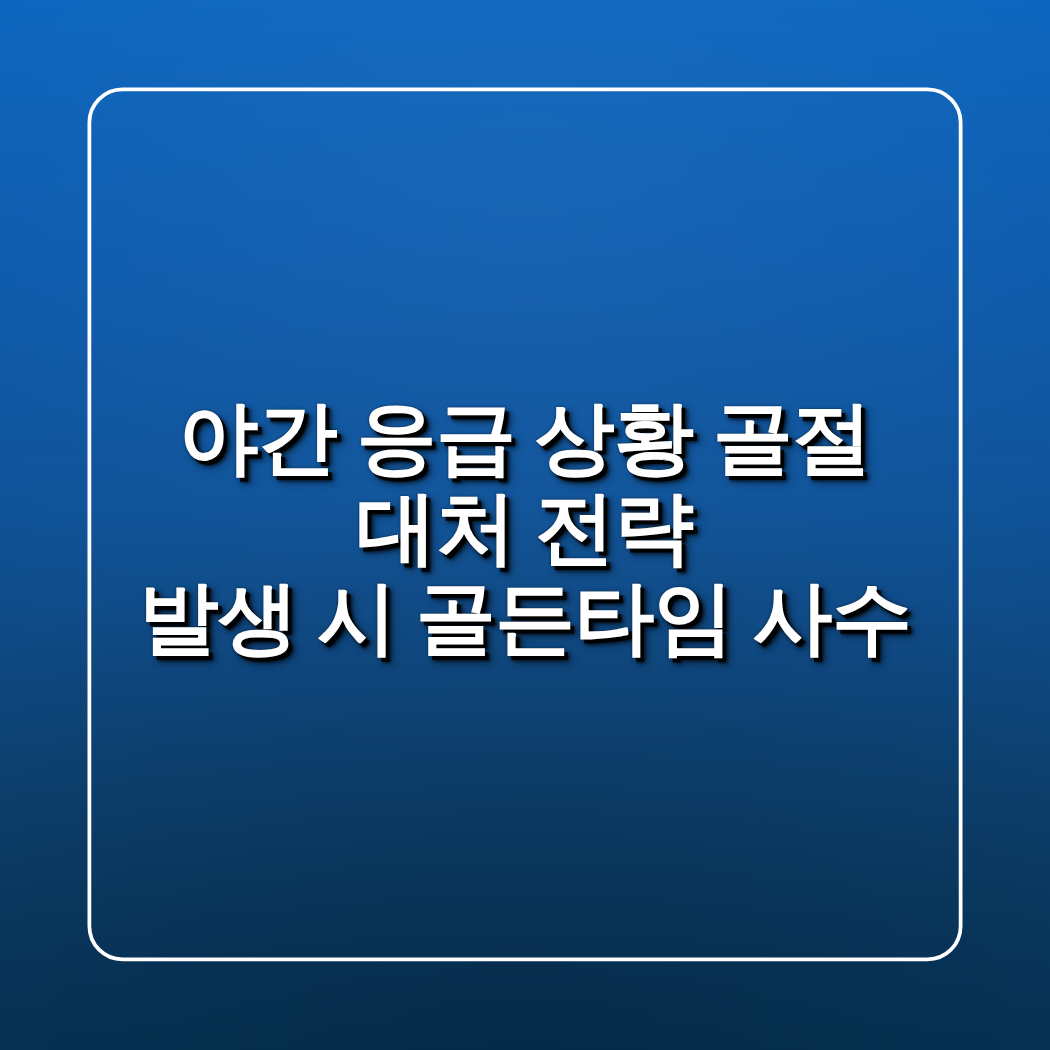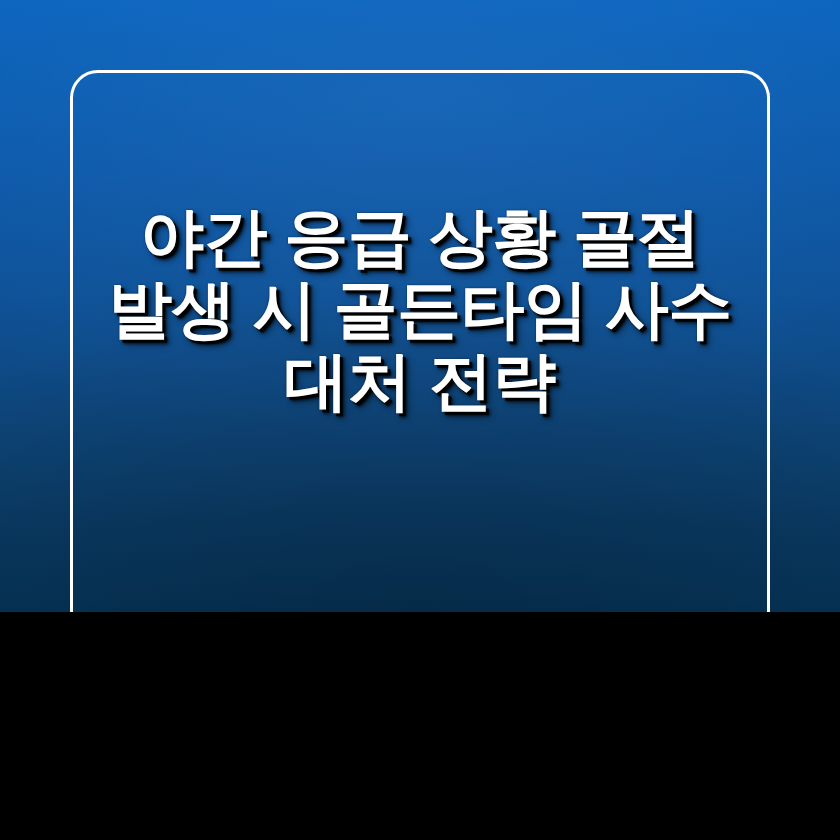--- a/index.html
+++ b/index.html
@@ -5,35 +5,35 @@
 <style>
   html, body {
     margin: 0;
     padding: 0;
     background: #000;
   }
 
   #card {
     position: relative;
     width: 840px;
-    height: 612px;
+    height: 840px;
     overflow: hidden;
     
     background: linear-gradient(
         180deg,
         #0A64BE 0%,
         #0A5FB5 12%,
         #0B5AAE 24%,
         #0D5299  47%,
         #0E4A86 60%,
         #0D4272 74%,
         #0A3A63 86%,
         #063458 100%
     );
-    font-family: Liberation Sans, sans-serif;
+    font-family: Liberation Serif, serif;
     -webkit-font-smoothing: antialiased;
   }
 
   
   #card::after {
     content: "";
     position: absolute;
     inset: 0;
     pointer-events: none;
     background:
@@ -94,17 +94,17 @@
 </style>
 </head>
 <body>
 
 <div id="card">
 
   <div id="frame"></div>
 
   <div id="headline">
     <span class="title-line">야간 응급 상황 골절</span>
+    <span class="title-line">대처 전략</span>
     <span class="title-line">발생 시 골든타임 사수</span>
-    <span class="title-line">대처 전략</span>
   </div>
 
 </div>
 
 </body></html>

